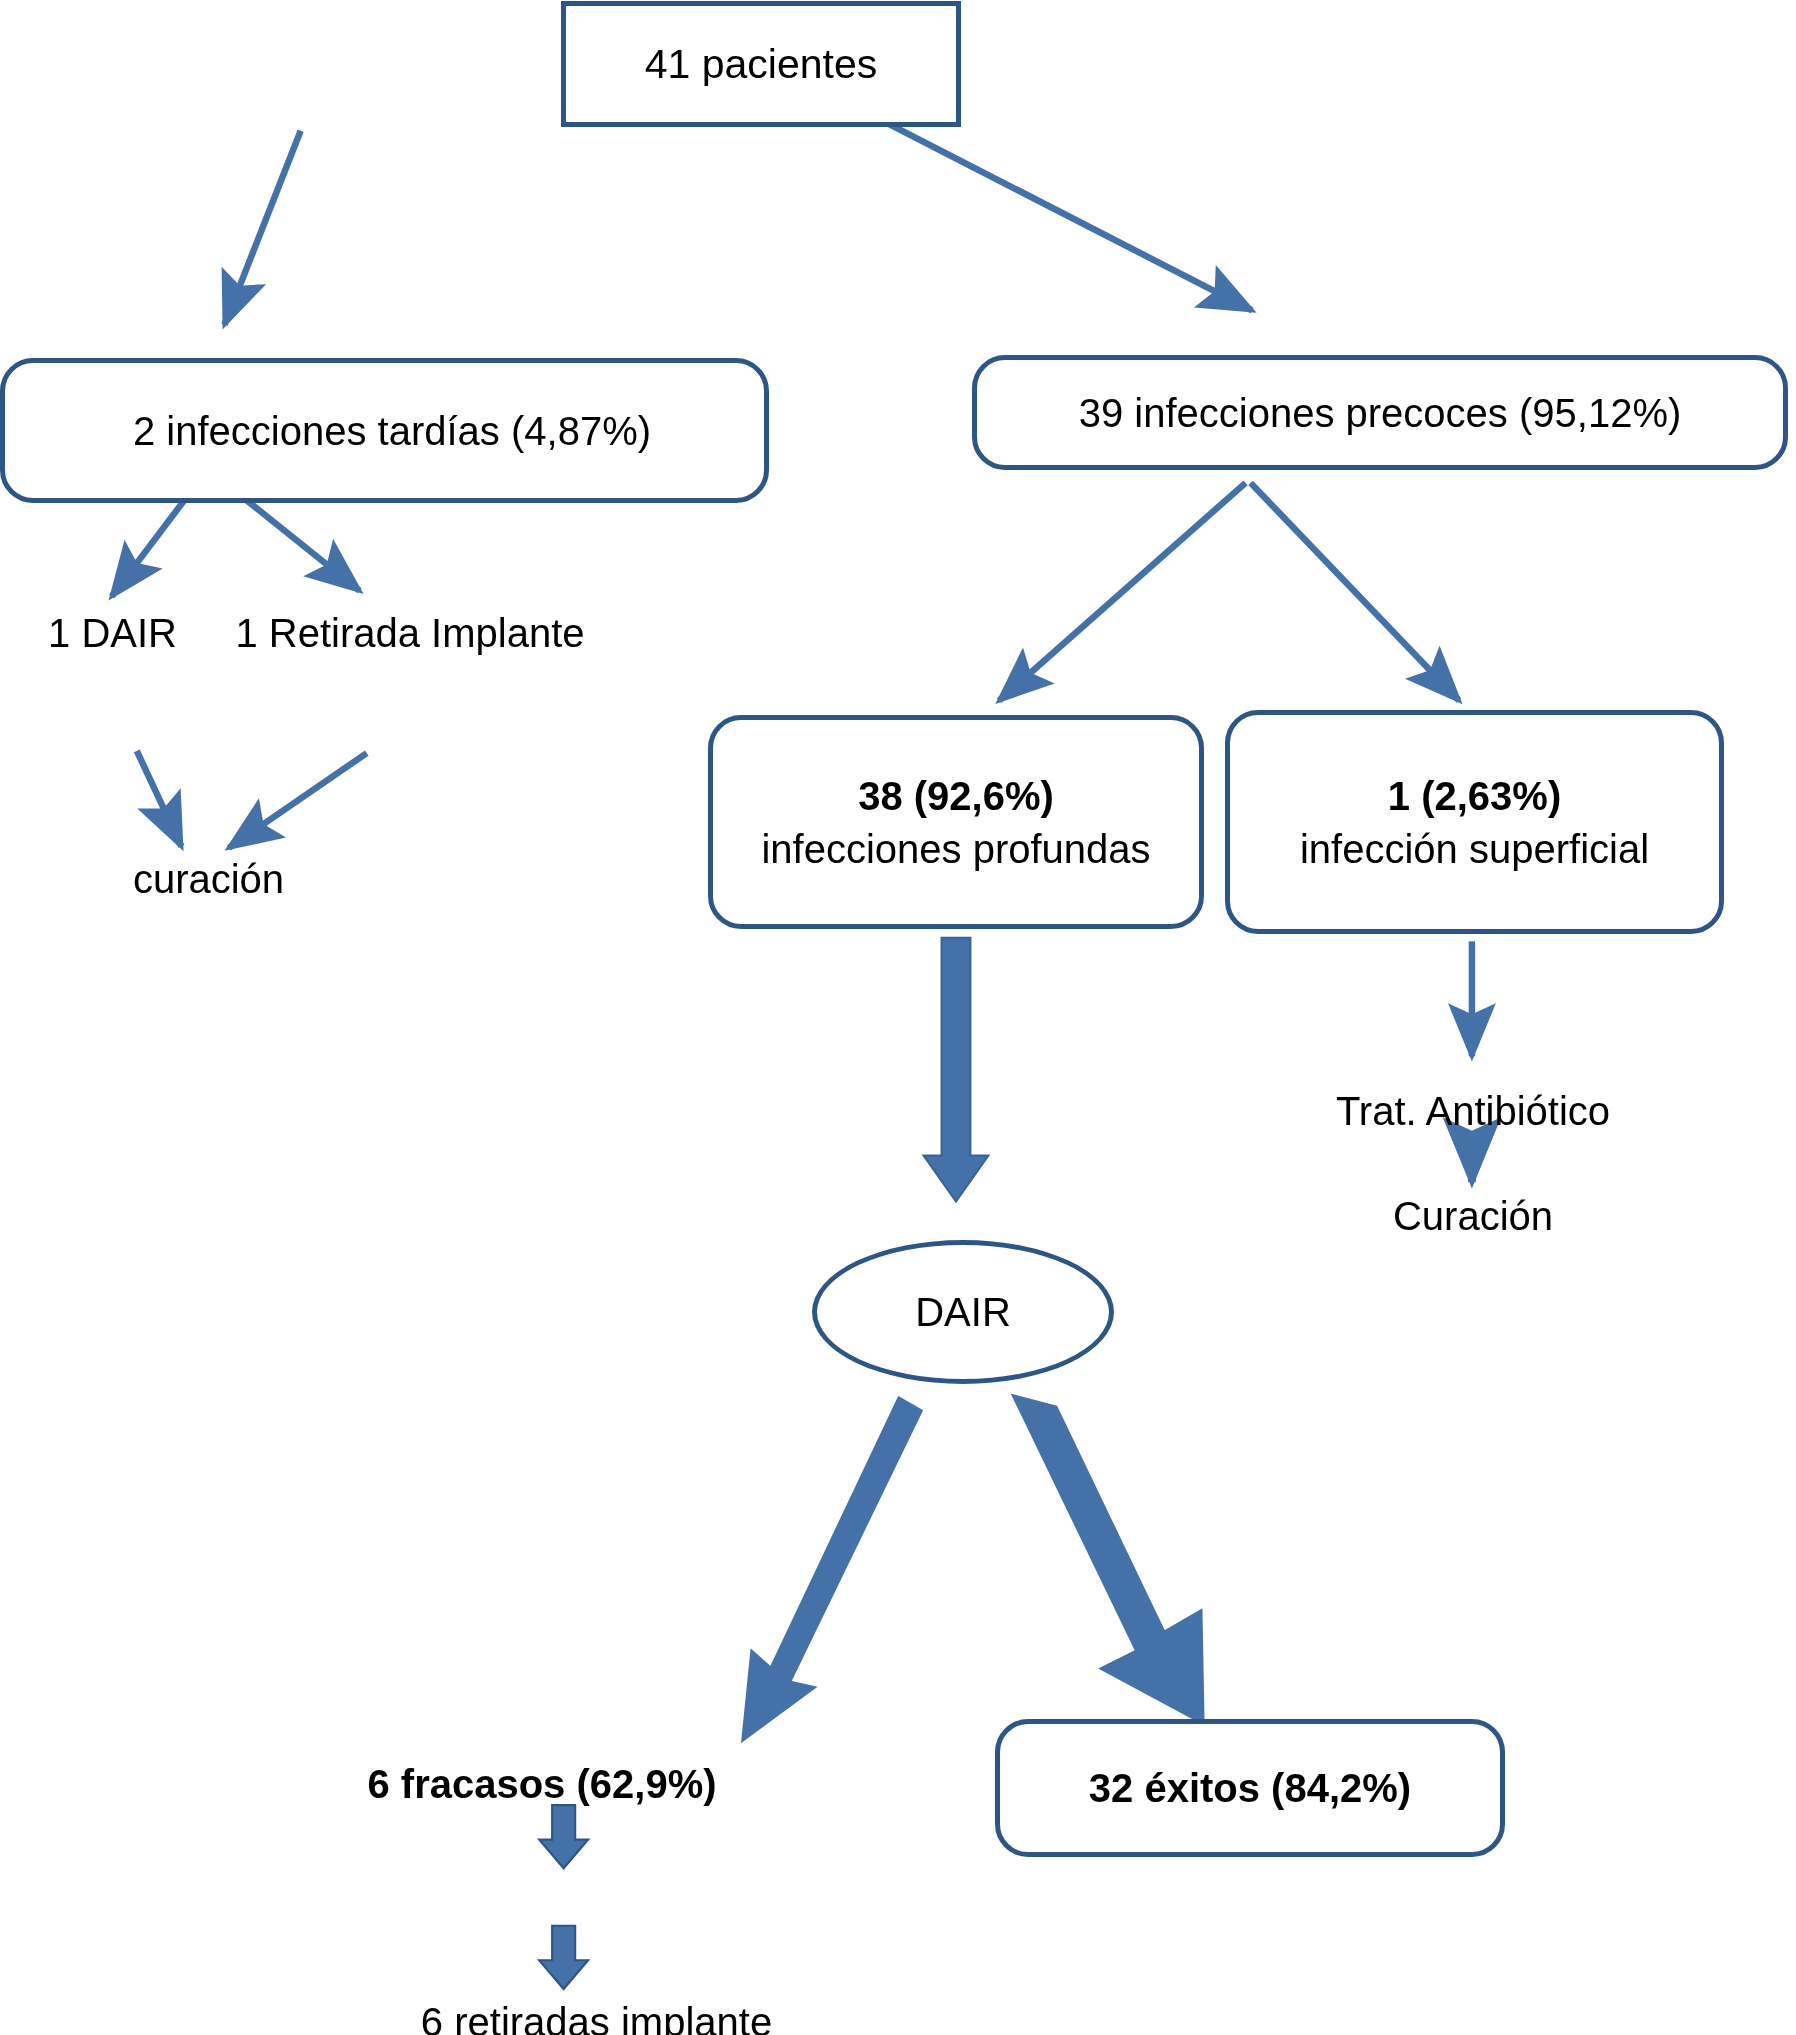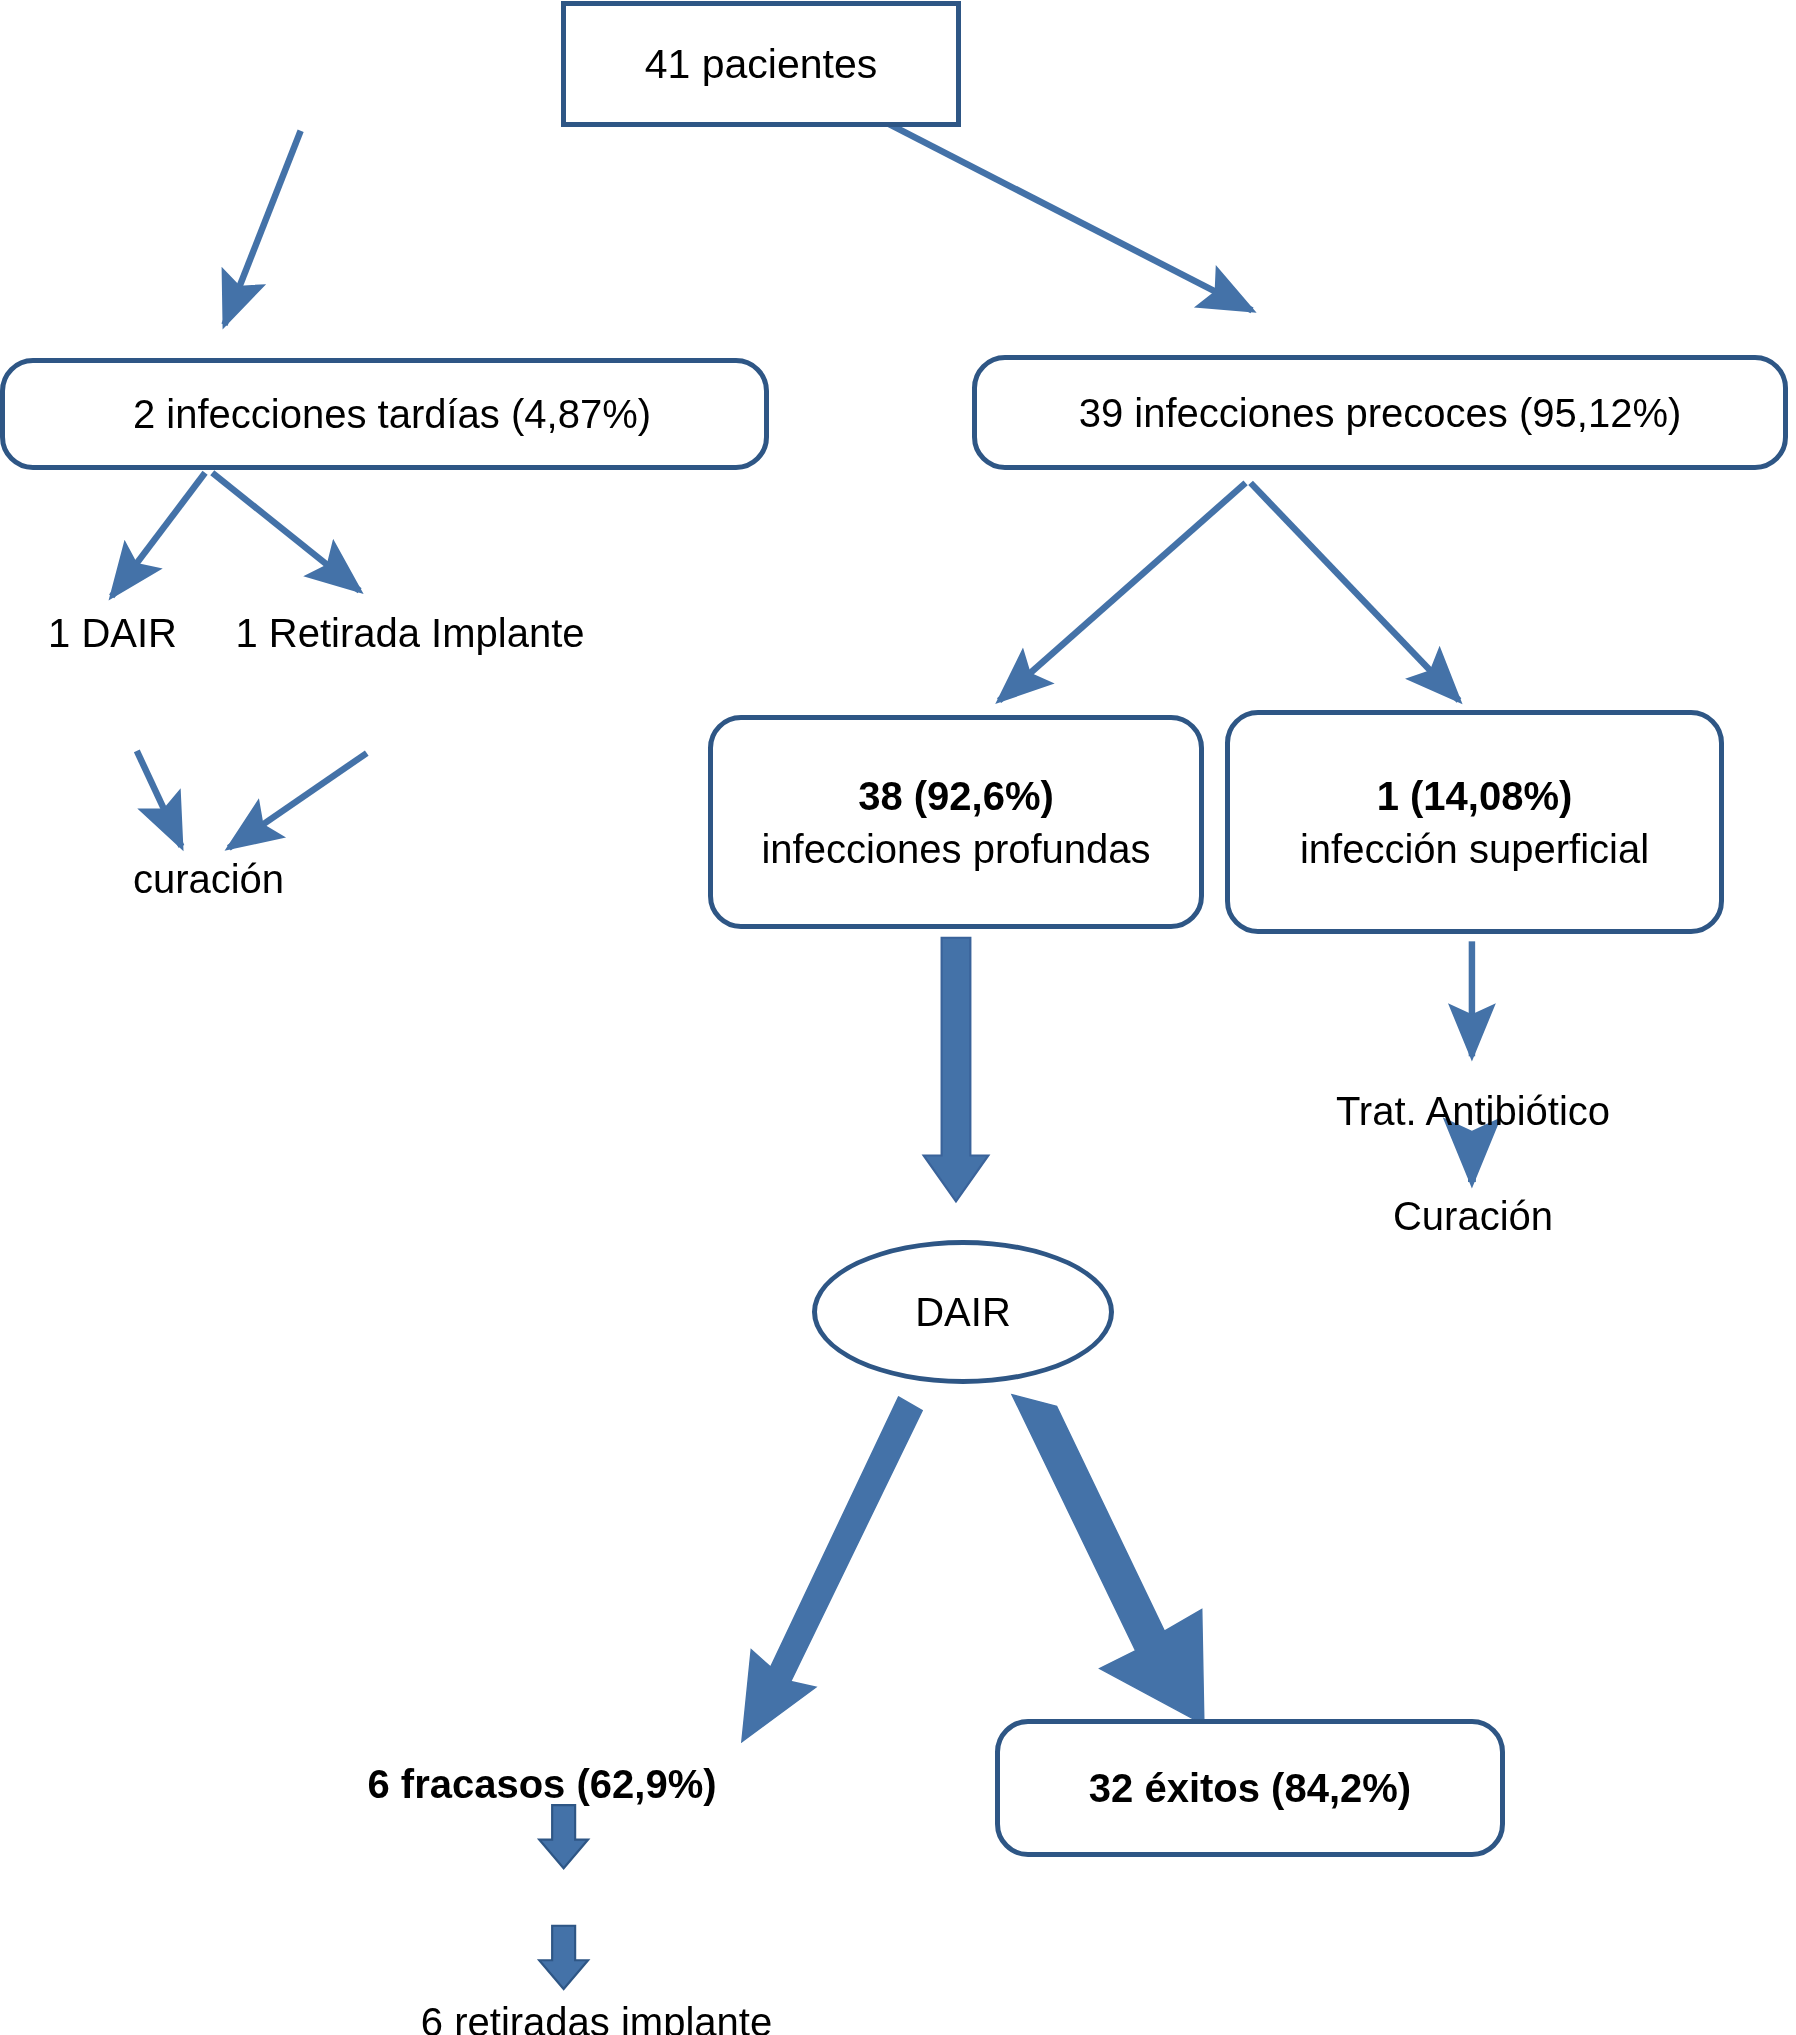--- a/index.html
+++ b/index.html
@@ -128,21 +128,21 @@
 
     <g>
       <path d="M768,2680 L800,2680 L800,2728 L818,2728 L784,2768 L750,2728 L768,2728 Z" fill="#4472a8" stroke="#2e5685" stroke-width="3"></path>
     </g>
   </svg>
 
   <div class="node boxed sharp" style="left:561px; top:1.4px; width:400px; height:126px;">
     <span class="t-lg">41 pacientes</span>
   </div>
 
-  <div class="node boxed rounded" style="left:0px; top:358px; width:769px; height:112px;padding-left:15px;">
+  <div class="node boxed rounded" style="left:0px; top:358px; width:769px; height:145px;padding-left:15px;">
     <span class="t-md">2 infecciones tardías (4,87%)</span>
   </div>
 
   <div class="node boxed rounded" style="left:972px; top:355px; width:816px; height:115px;">
     <span class="t-md">39 infecciones precoces (95,12%)</span>
   </div>
 
   <div class="node plain" style="left:30px; top:609px; width:165px; height:47px;">
     <span class="t-md">1 DAIR</span>
   </div>
@@ -154,21 +154,21 @@
   <div class="node plain" style="left:115px; top:855px; width:187px; height:47px;">
     <span class="t-md">curación</span>
   </div>
 
   <div class="node boxed rounded" style="left:708px; top:715px; width:496px; height:214px;">
     <span class="t-md bold">38 (92,6%)</span>
     <span class="t-md line2">infecciones profundas</span>
   </div>
 
   <div class="node boxed rounded" style="left:1225px; top:710px; width:499px; height:224px;">
-    <span class="t-md bold">1 (14,08%)</span>
+    <span class="t-md bold">1 (2,63%)</span>
     <span class="t-md line2">infección superficial</span>
   </div>
 
   <div class="node plain" style="left:1286px; top:1087px; width:374px; height:47px;">
     <span class="t-md">Trat. Antibiótico</span>
   </div>
 
   <div class="node plain" style="left:1365px; top:1192px; width:216px; height:47px;">
     <span class="t-md">Curación</span>
   </div>

